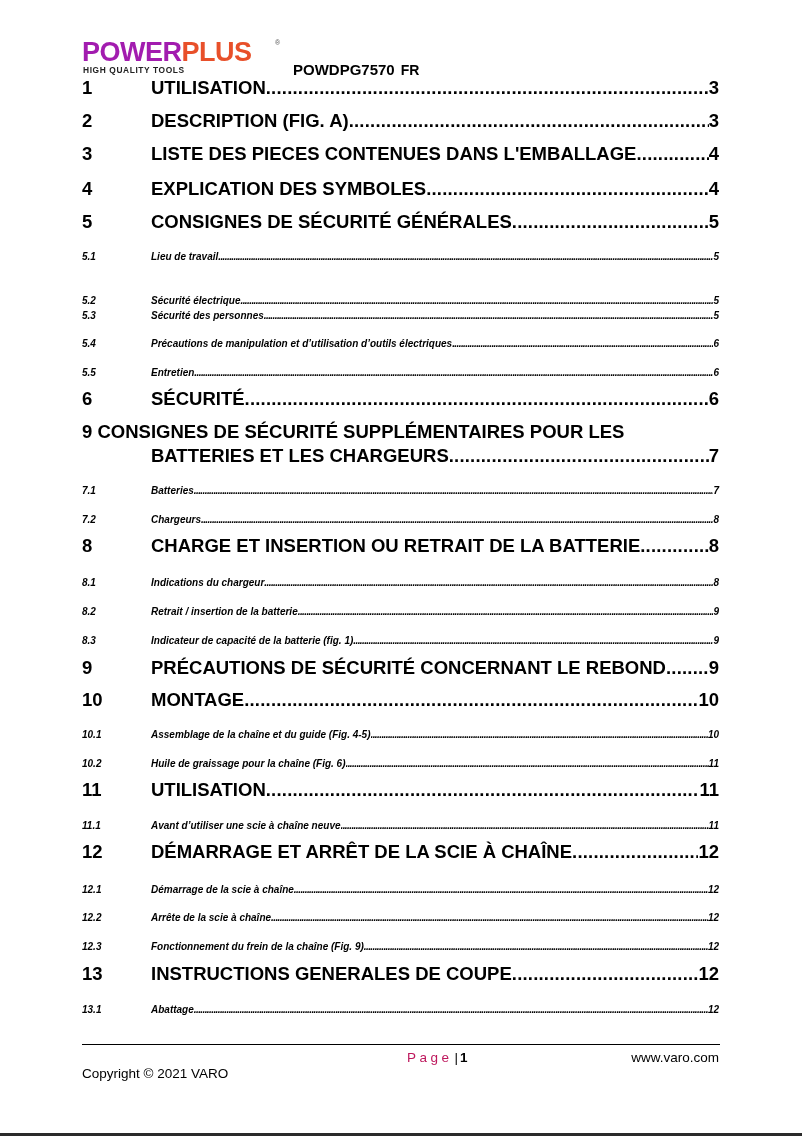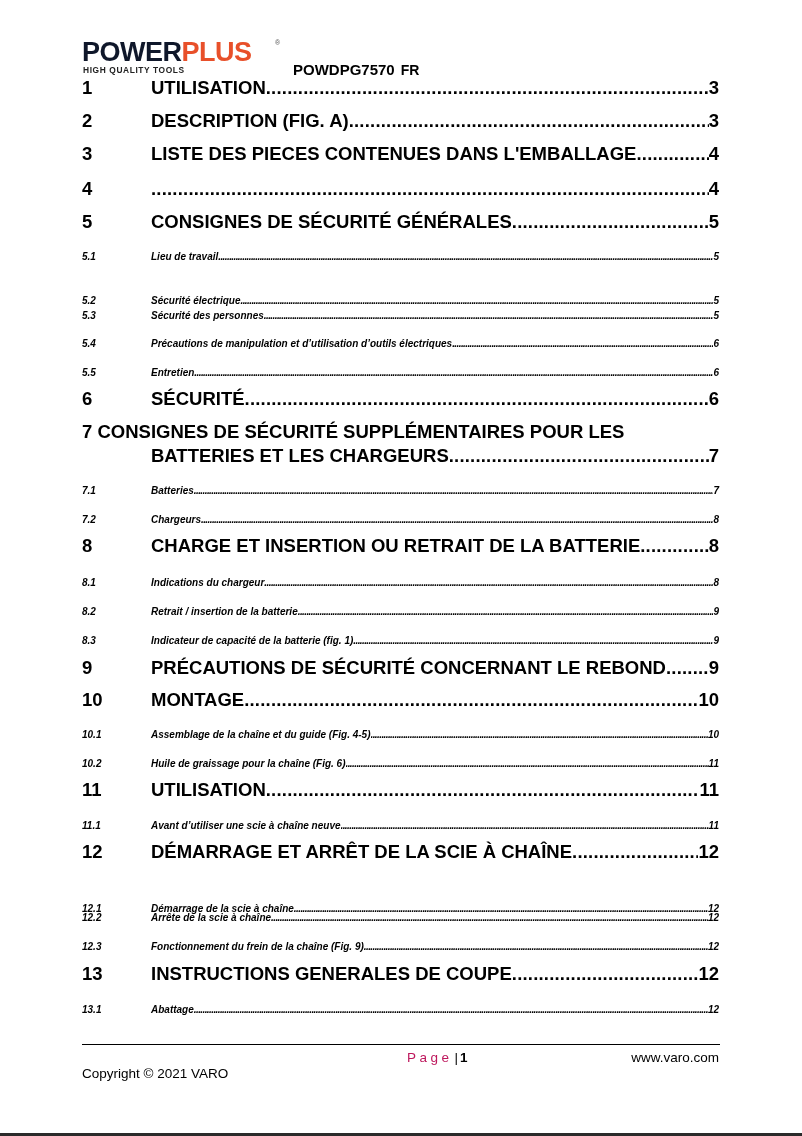--- a/index.html
+++ b/index.html
@@ -2,21 +2,21 @@
 <html><head>
   <meta charset="utf-8">
   <style>
     html, body { margin: 0; padding: 0; background: #ffffff; }
     body { width: 802px; height: 1136px; position: relative; overflow: hidden;
            font-family: "Liberation Sans", sans-serif; color: #000; }
     .header { position: absolute; left: 82px; top: 38px; width: 640px; height: 44px; }
     .logo { position: absolute; left: 0; top: 0; width: 200px; height: 40px; }
     .logo-main { position: absolute; left: 0; top: 0; font-weight: bold; font-size: 27px;
                  letter-spacing: -0.5px; line-height: 28px; font-family: "Liberation Sans", sans-serif; }
-    .logo-power { color: #0f172a; }
+    .logo-power { color: #a21caf; }
     .logo-plus { color: #e8502a; }
     .logo-reg { position: absolute; left: 193px; top: 1px; font-size: 7px; color: #555; }
     .logo-tag { position: absolute; left: 1px; top: 27px; font-size: 8.4px; font-weight: bold;
                 letter-spacing: 0.6px; color: #222; }
     .model { position: absolute; left: 211px; top: 23px; font-weight: bold; font-size: 15px; line-height: 18px; }
     .model .lang { font-size: 14px; margin-left: 6px; }
 
     .toc { position: absolute; left: 82px; top: 0; width: 637px; }
     .row { position: absolute; left: 0; width: 637px; display: flex; align-items: baseline; white-space: nowrap; }
     .row .num { display: inline-block; }
@@ -76,20 +76,21 @@
       <span class="page">3</span>
     </div>
     <div class="row lvl1" style="top: 143px;">
       <span class="num">3</span>
       <span class="title">LISTE DES PIECES CONTENUES DANS L'EMBALLAGE </span>
       <span class="dots"></span>
       <span class="page">4</span>
     </div>
     <div class="row lvl1" style="top: 178px;">
       <span class="num">4</span>
+      <span class="title">EXPLICATION DES SYMBOLES </span>
       <span class="dots"></span>
       <span class="page">4</span>
     </div>
     <div class="row lvl1" style="top: 211px;">
       <span class="num">5</span>
       <span class="title">CONSIGNES DE SÉCURITÉ GÉNÉRALES </span>
       <span class="dots"></span>
       <span class="page">5</span>
     </div>
     <div class="row lvl2" style="top: 251px;">
@@ -121,21 +122,21 @@
       <span class="title">Entretien</span>
       <span class="dots"></span>
       <span class="page">6</span>
     </div>
     <div class="row lvl1" style="top: 388px;">
       <span class="num">6</span>
       <span class="title">SÉCURITÉ</span>
       <span class="dots"></span>
       <span class="page">6</span>
     </div>
-    <div class="wrap-line1 lvl1-wrap" style="top: 421px;">7  CONSIGNES DE SÉCURITÉ SUPPLÉMENTAIRES POUR LES</div>
+    <div class="wrap-line1 lvl1-wrap" style="top: 421px;">9  CONSIGNES DE SÉCURITÉ SUPPLÉMENTAIRES POUR LES</div>
     <div class="row lvl1" style="top: 445px;">
       <span class="num"></span>
       <span class="title">BATTERIES ET LES CHARGEURS </span>
       <span class="dots"></span>
       <span class="page">7</span>
     </div>
     <div class="row lvl2" style="top: 485px; align-items: flex-end;">
       <span class="num">7.1</span>
       <span class="title">Batteries</span>
       <span class="dots"></span>
@@ -206,21 +207,21 @@
       <span class="title">Avant d’utiliser une scie à chaîne neuve</span>
       <span class="dots"></span>
       <span class="page">11</span>
     </div>
     <div class="row lvl1" style="top: 841px;">
       <span class="num">12</span>
       <span class="title">DÉMARRAGE ET ARRÊT DE LA SCIE À CHAÎNE </span>
       <span class="dots"></span>
       <span class="page">12</span>
     </div>
-    <div class="row lvl2" style="top: 903px;">
+    <div class="row lvl2" style="top: 884px;">
       <span class="num">12.1</span>
       <span class="title">Démarrage de la scie à chaîne</span>
       <span class="dots"></span>
       <span class="page">12</span>
     </div>
     <div class="row lvl2" style="top: 912px;">
       <span class="num">12.2</span>
       <span class="title">Arrête de la scie à chaîne</span>
       <span class="dots"></span>
       <span class="page">12</span>

